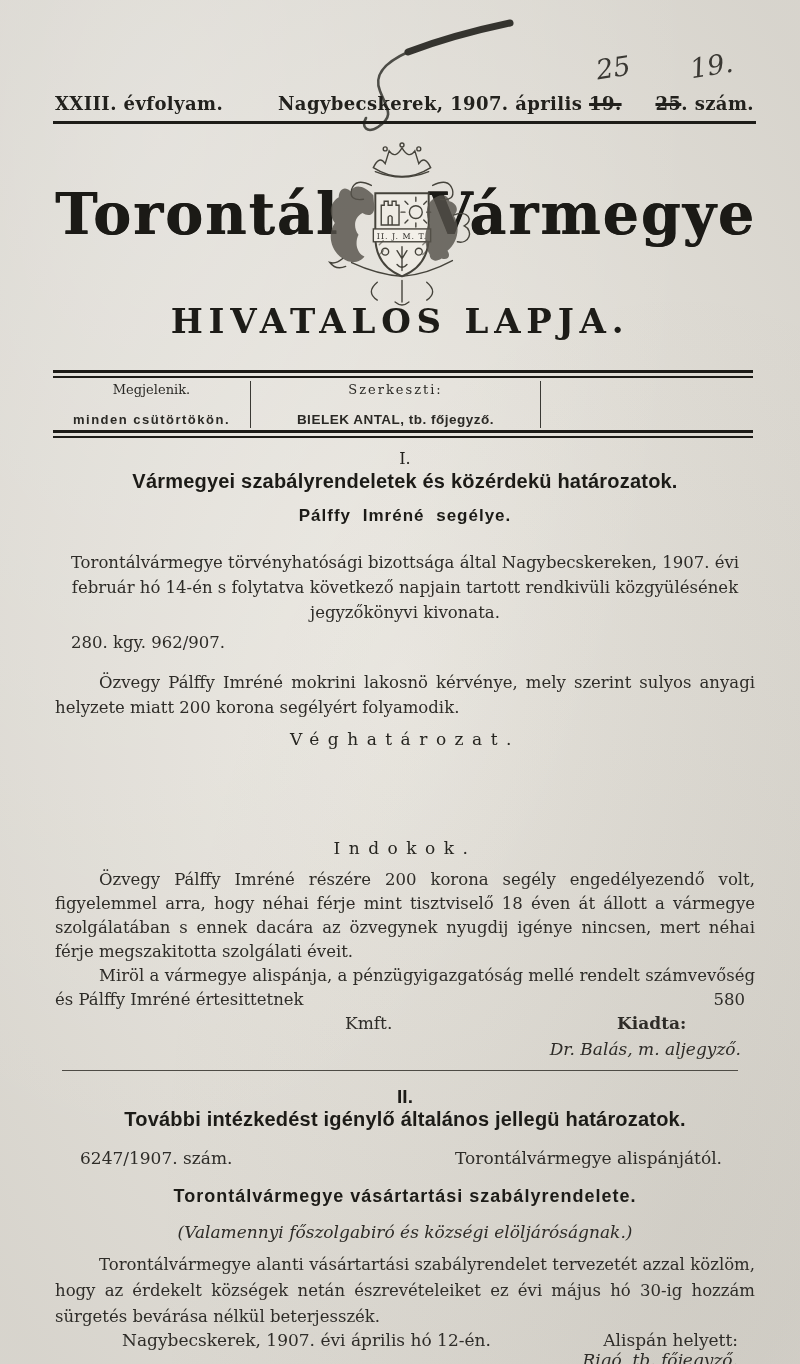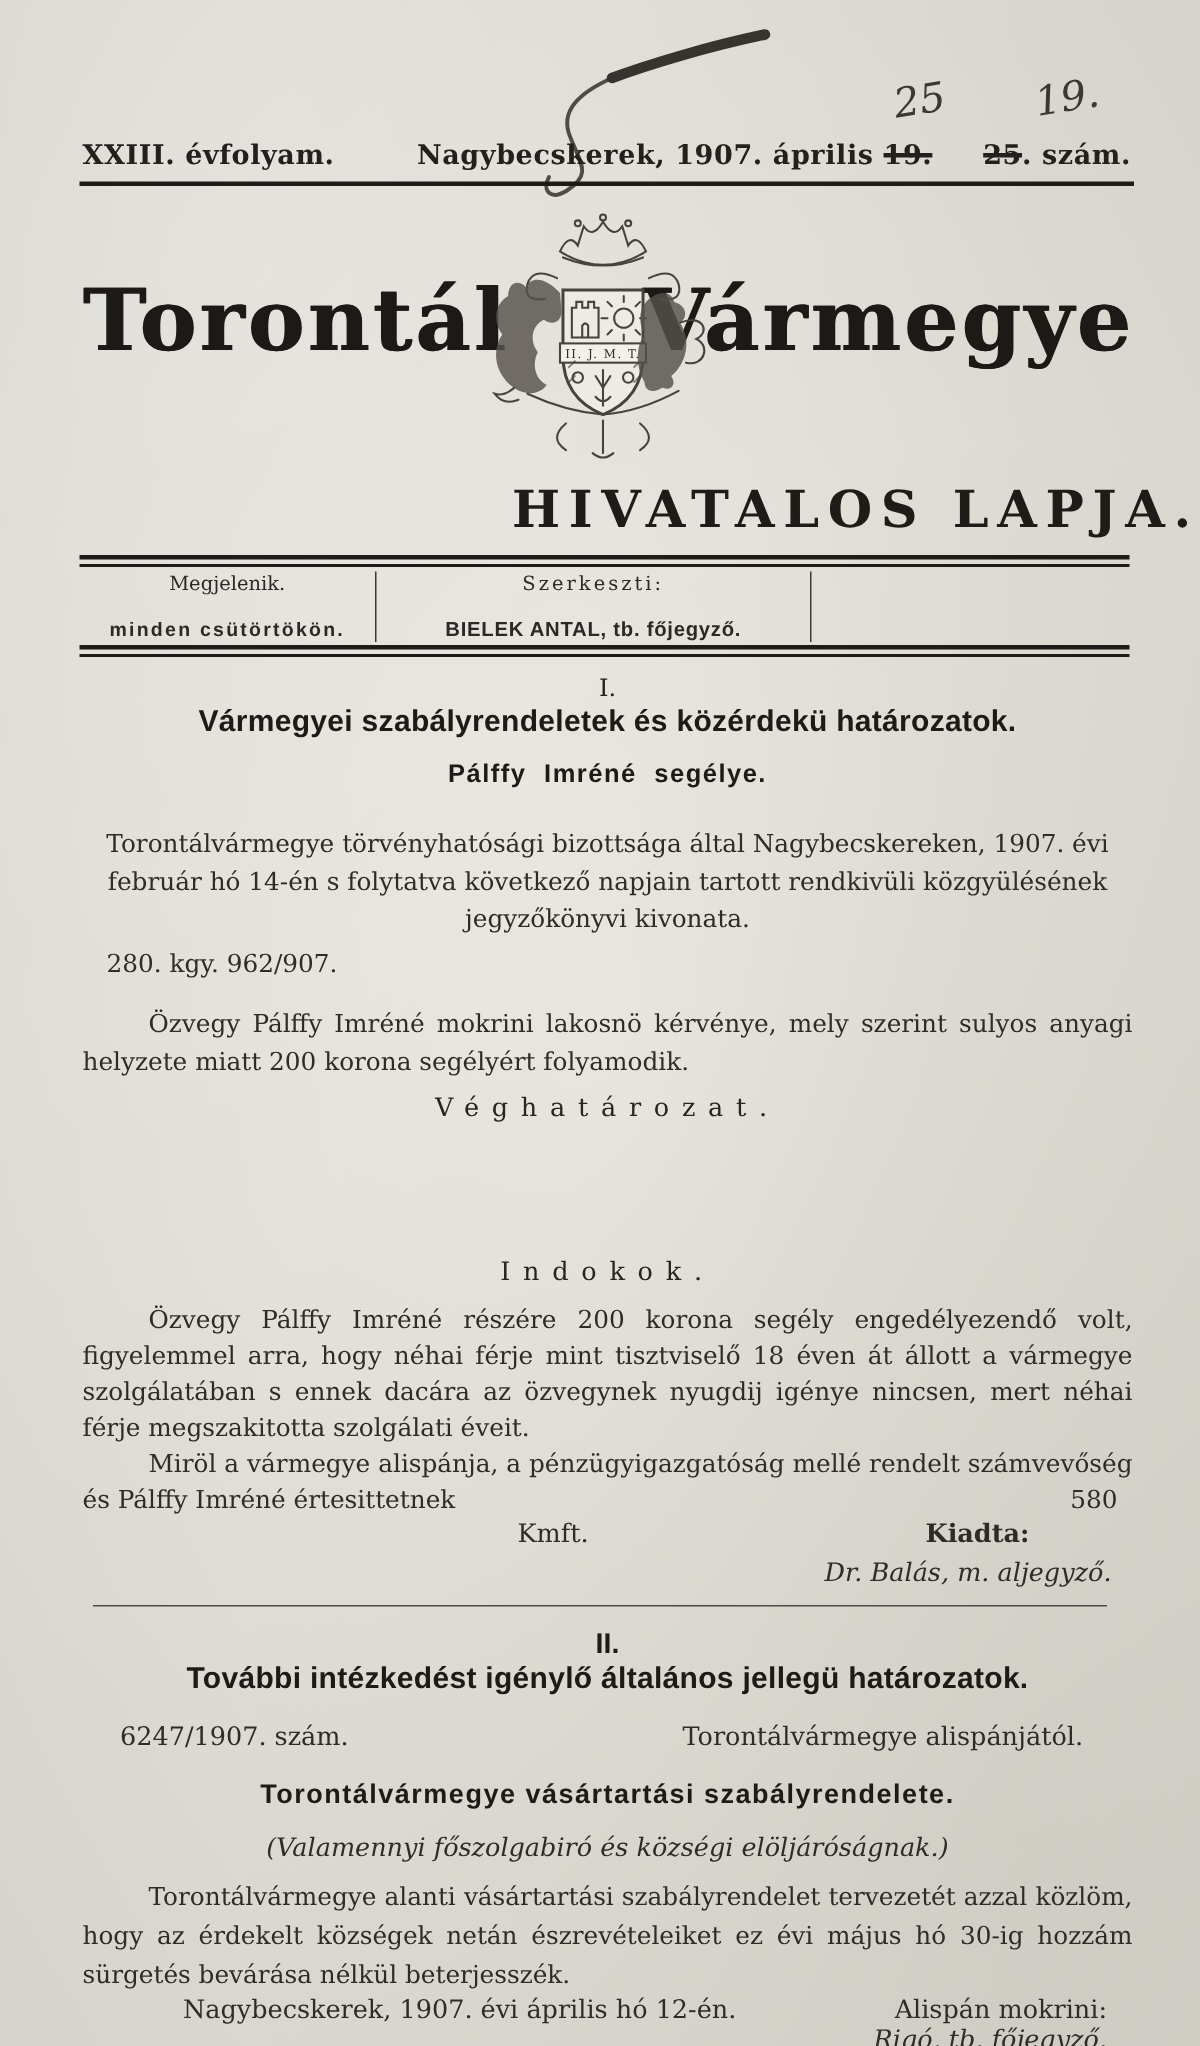--- a/index.html
+++ b/index.html
@@ -110,21 +110,21 @@
 
     <path class="crest-fill" d="M56 62 C47 52 37 50 33 58 C27 52 21 56 21 64 C11 70 11 82 17 90 C9 102 13 118 25 126 C33 132 43 130 47 124 C39 120 37 110 41 102 C35 94 37 84 45 80 C51 84 57 82 57 74 Z"></path>
     <path class="crest-line" d="M25 126 Q18 132 12 130 Q18 138 28 134"></path>
 
     <path class="crest-fill" d="M114 68 C122 60 131 60 133 68 C141 70 143 78 137 82 C145 94 141 110 131 118 C135 124 131 128 125 126 C119 130 113 128 113 122 C107 112 107 98 113 90 C109 82 109 74 114 68 Z"></path>
     <path class="crest-line" d="M137 82 C152 76 158 88 148 93 C158 98 153 112 141 109"></path>
 
     <path class="crest-line" d="M34 130 Q60 142 85 144 Q110 142 136 128"></path>
   </svg>
 
-  <div class="abs mast-sub" style="top:320px;text-align:right;">HIVATALOS LAPJA.</div>
+  <div class="abs mast-sub" style="top:301px;">HIVATALOS LAPJA.</div>
 
   <div class="rule" style="left:53px;right:47px;top:370px;height:3px;"></div>
   <div class="rule" style="left:53px;right:47px;top:376px;height:1.5px;"></div>
 
   <div class="infobar">
     <div class="col col1">
       <div>Megjelenik.</div>
       <div class="ib-b">minden csütörtökön.</div>
     </div>
     <div class="col col2">
@@ -171,17 +171,17 @@
   <div class="abs" style="right:78px;top:1148px;font-size:17px;">Torontálvármegye alispánjától.</div>
 
   <div class="h-center sans" style="top:1186px;font-size:18px;font-weight:bold;letter-spacing:1px;color:#1c1b17;">Torontálvármegye vásártartási szabályrendelete.</div>
 
   <div class="h-center" style="top:1222px;font-size:17px;font-style:italic;">(Valamennyi főszolgabiró és községi elöljáróságnak.)</div>
 
   <div class="para indent" style="top:1252px;line-height:26px;">Torontálvármegye alanti vásártartási szabályrendelet tervezetét azzal közlöm, hogy az érdekelt községek netán észrevételeiket ez évi május hó 30-ig hozzám sürgetés bevárása nélkül beterjesszék.</div>
 
   <div class="abs" style="left:122px;top:1330px;font-size:17px;">Nagybecskerek, 1907. évi április hó 12-én.</div>
   <div class="abs" style="right:62px;top:1330px;font-size:17px;text-align:right;">
-    <div>Alispán mokrini:</div>
+    <div>Alispán helyett:</div>
     <div style="font-style:italic;">Rigó, tb. főjegyző.</div>
   </div>
 
 </div>
 
 </body></html>

